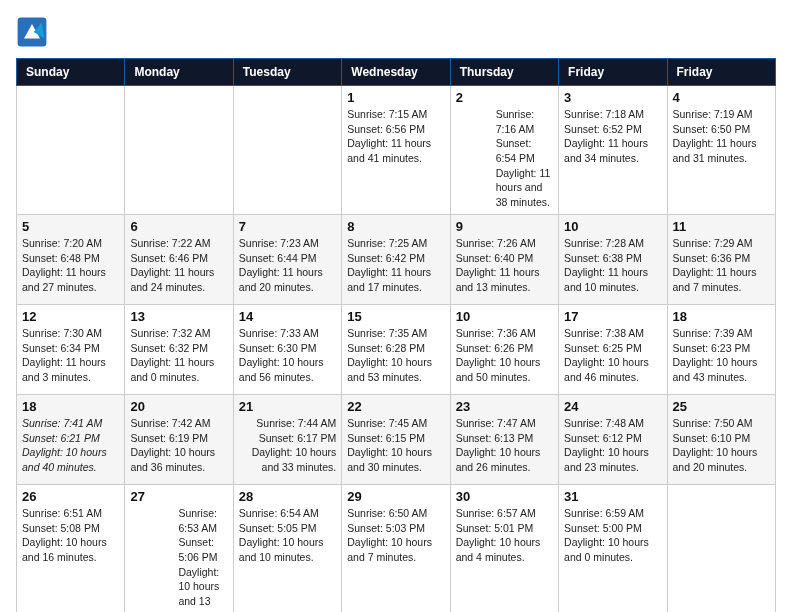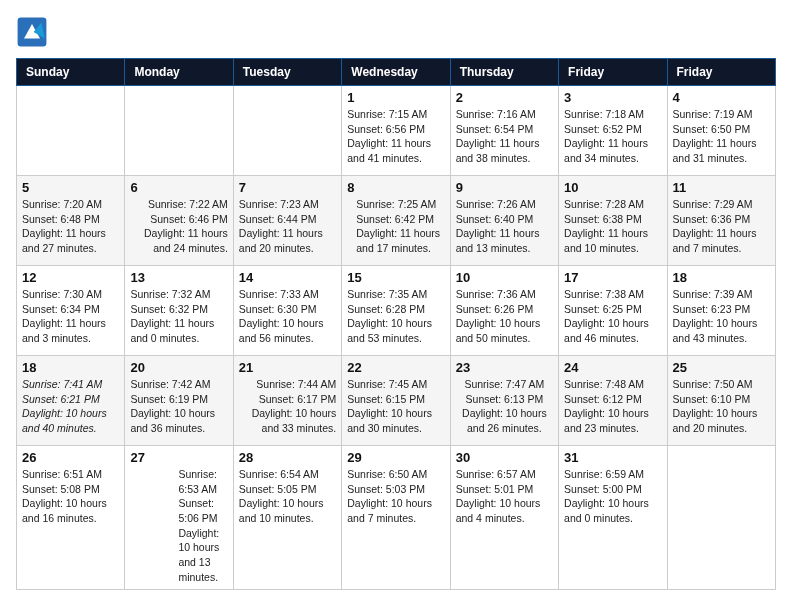--- a/index.html
+++ b/index.html
@@ -116,21 +116,21 @@
         <td class="empty-cell"></td>
         <td class="empty-cell"></td>
         <td>
           <div class="day-number">1</div>
           <div class="day-info" style="white-space: pre-line;">Sunrise: 7:15 AM
 Sunset: 6:56 PM
 Daylight: 11 hours and 41 minutes.</div>
         </td>
         <td>
           <div class="day-number">2</div>
-          <div class="day-info" style="white-space: pre-line;">Sunrise: 7:16 AM
+          <div class="day-info" style="white-space: pre-line; margin-left: 40px;">Sunrise: 7:16 AM
 Sunset: 6:54 PM
 Daylight: 11 hours and 38 minutes.</div>
         </td>
         <td>
           <div class="day-number">3</div>
           <div class="day-info" style="white-space: pre-line;">Sunrise: 7:18 AM
 Sunset: 6:52 PM
 Daylight: 11 hours and 34 minutes.</div>
         </td>
         <td>
@@ -142,33 +142,33 @@
       </tr>
       <tr>
         <td>
           <div class="day-number">5</div>
           <div class="day-info" style="white-space: pre-line;">Sunrise: 7:20 AM
 Sunset: 6:48 PM
 Daylight: 11 hours and 27 minutes.</div>
         </td>
         <td>
           <div class="day-number">6</div>
-          <div class="day-info" style="white-space: pre-line; text-align: right;">Sunrise: 7:22 AM
+          <div class="day-info" style="white-space: pre-line;">Sunrise: 7:22 AM
 Sunset: 6:46 PM
 Daylight: 11 hours and 24 minutes.</div>
         </td>
         <td>
           <div class="day-number">7</div>
           <div class="day-info" style="white-space: pre-line;">Sunrise: 7:23 AM
 Sunset: 6:44 PM
 Daylight: 11 hours and 20 minutes.</div>
         </td>
         <td>
           <div class="day-number">8</div>
-          <div class="day-info" style="white-space: pre-line; margin-left: 9px;">Sunrise: 7:25 AM
+          <div class="day-info" style="white-space: pre-line;">Sunrise: 7:25 AM
 Sunset: 6:42 PM
 Daylight: 11 hours and 17 minutes.</div>
         </td>
         <td>
           <div class="day-number">9</div>
           <div class="day-info" style="white-space: pre-line;">Sunrise: 7:26 AM
 Sunset: 6:40 PM
 Daylight: 11 hours and 13 minutes.</div>
         </td>
         <td>
@@ -248,21 +248,21 @@
 Daylight: 10 hours and 33 minutes.</div>
         </td>
         <td>
           <div class="day-number">22</div>
           <div class="day-info" style="white-space: pre-line;">Sunrise: 7:45 AM
 Sunset: 6:15 PM
 Daylight: 10 hours and 30 minutes.</div>
         </td>
         <td>
           <div class="day-number">23</div>
-          <div class="day-info" style="white-space: pre-line; text-align: center;">Sunrise: 7:47 AM
+          <div class="day-info" style="white-space: pre-line;">Sunrise: 7:47 AM
 Sunset: 6:13 PM
 Daylight: 10 hours and 26 minutes.</div>
         </td>
         <td>
           <div class="day-number">24</div>
           <div class="day-info" style="white-space: pre-line;">Sunrise: 7:48 AM
 Sunset: 6:12 PM
 Daylight: 10 hours and 23 minutes.</div>
         </td>
         <td>

